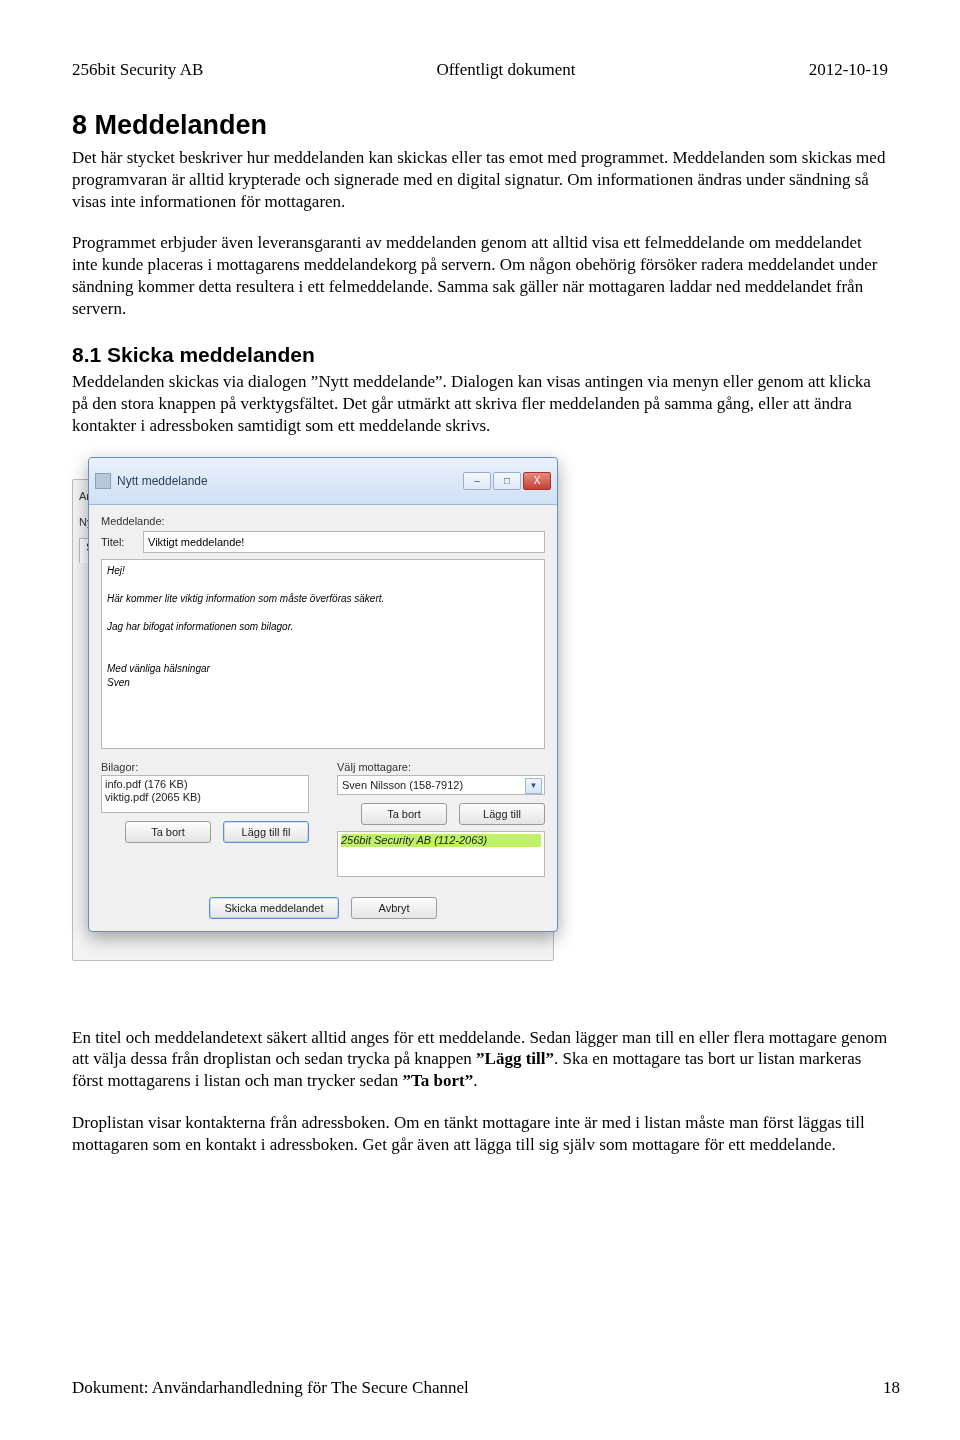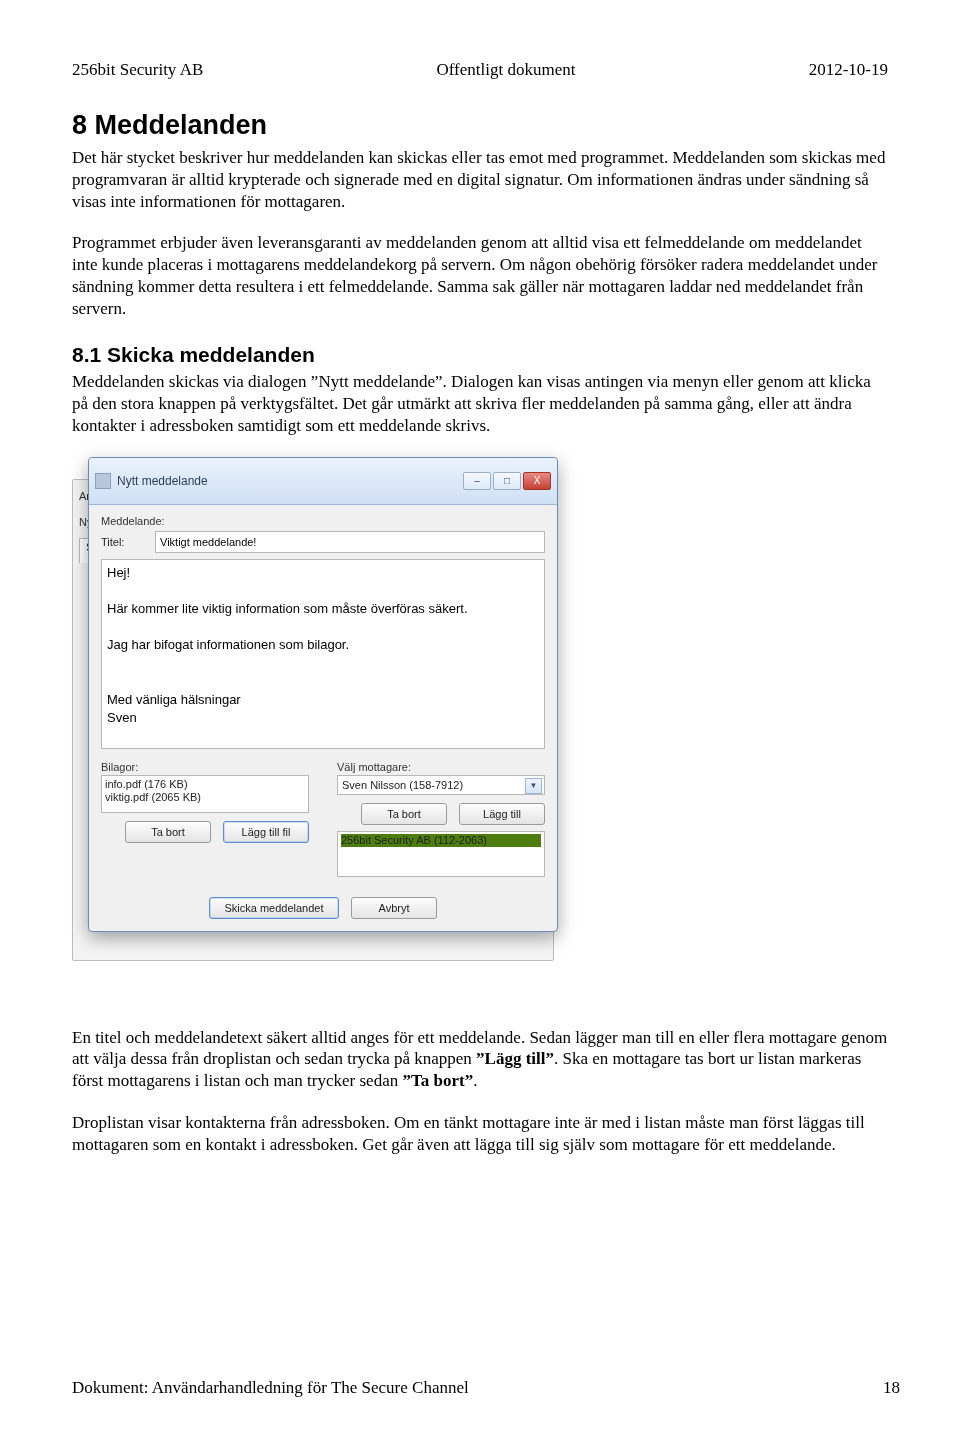--- a/index.html
+++ b/index.html
@@ -144,63 +144,64 @@
     display: flex; align-items: center; justify-content: center;
     color: #3a4f70;
   }
   .winbtn.close {
     background: linear-gradient(#e98b82, #c44133);
     border-color: #a33327;
     color: #fff;
   }
   .dlg-body { padding: 10px 12px 12px 12px; }
   .lbl { font-size: 11px; color: #333; margin-bottom: 2px; display: block; }
-  .field-row { display: flex; align-items: center; gap: 18px; margin: 4px 0 6px 0; }
+  .field-row { display: flex; align-items: center; gap: 6px; margin: 4px 0 6px 0; }
   .field-row .lbl-inline { width: 36px; font-size: 11px; }
   .txt {
     flex: 1;
     border: 1px solid #b8b8b8;
     background: #fff;
     height: 18px;
     font-size: 11px;
     padding: 1px 4px;
     font-family: inherit;
   }
   .txtarea {
     width: 100%;
     height: 190px;
     border: 1px solid #b8b8b8;
     background: #fff;
-    font-size: 13px;
+    font-size: 10px;
     padding: 4px 5px;
     box-sizing: border-box;
     font-family: inherit;
     resize: none;
     line-height: 1.4;
     white-space: pre-wrap;
+    font-style: italic;
   }
   .cols {
     display: flex;
     gap: 28px;
     margin-top: 10px;
   }
   .col { flex: 1; }
   .listbox {
     width: 100%;
     height: 38px;
     border: 1px solid #b8b8b8;
     background: #fff;
     font-size: 11px;
     padding: 2px 3px;
     box-sizing: border-box;
     overflow: hidden;
   }
   .listbox.tall { height: 46px; }
   .listline { line-height: 13px; white-space: nowrap; }
-  .listline.sel { background: #4d7c0f; }
+  .listline.sel { background: #bef264; font-style: italic; }
   .combo {
     width: 100%;
     height: 20px;
     border: 1px solid #b8b8b8;
     background: #fff;
     display: flex;
     align-items: center;
     padding: 0 4px;
     box-sizing: border-box;
     position: relative;

